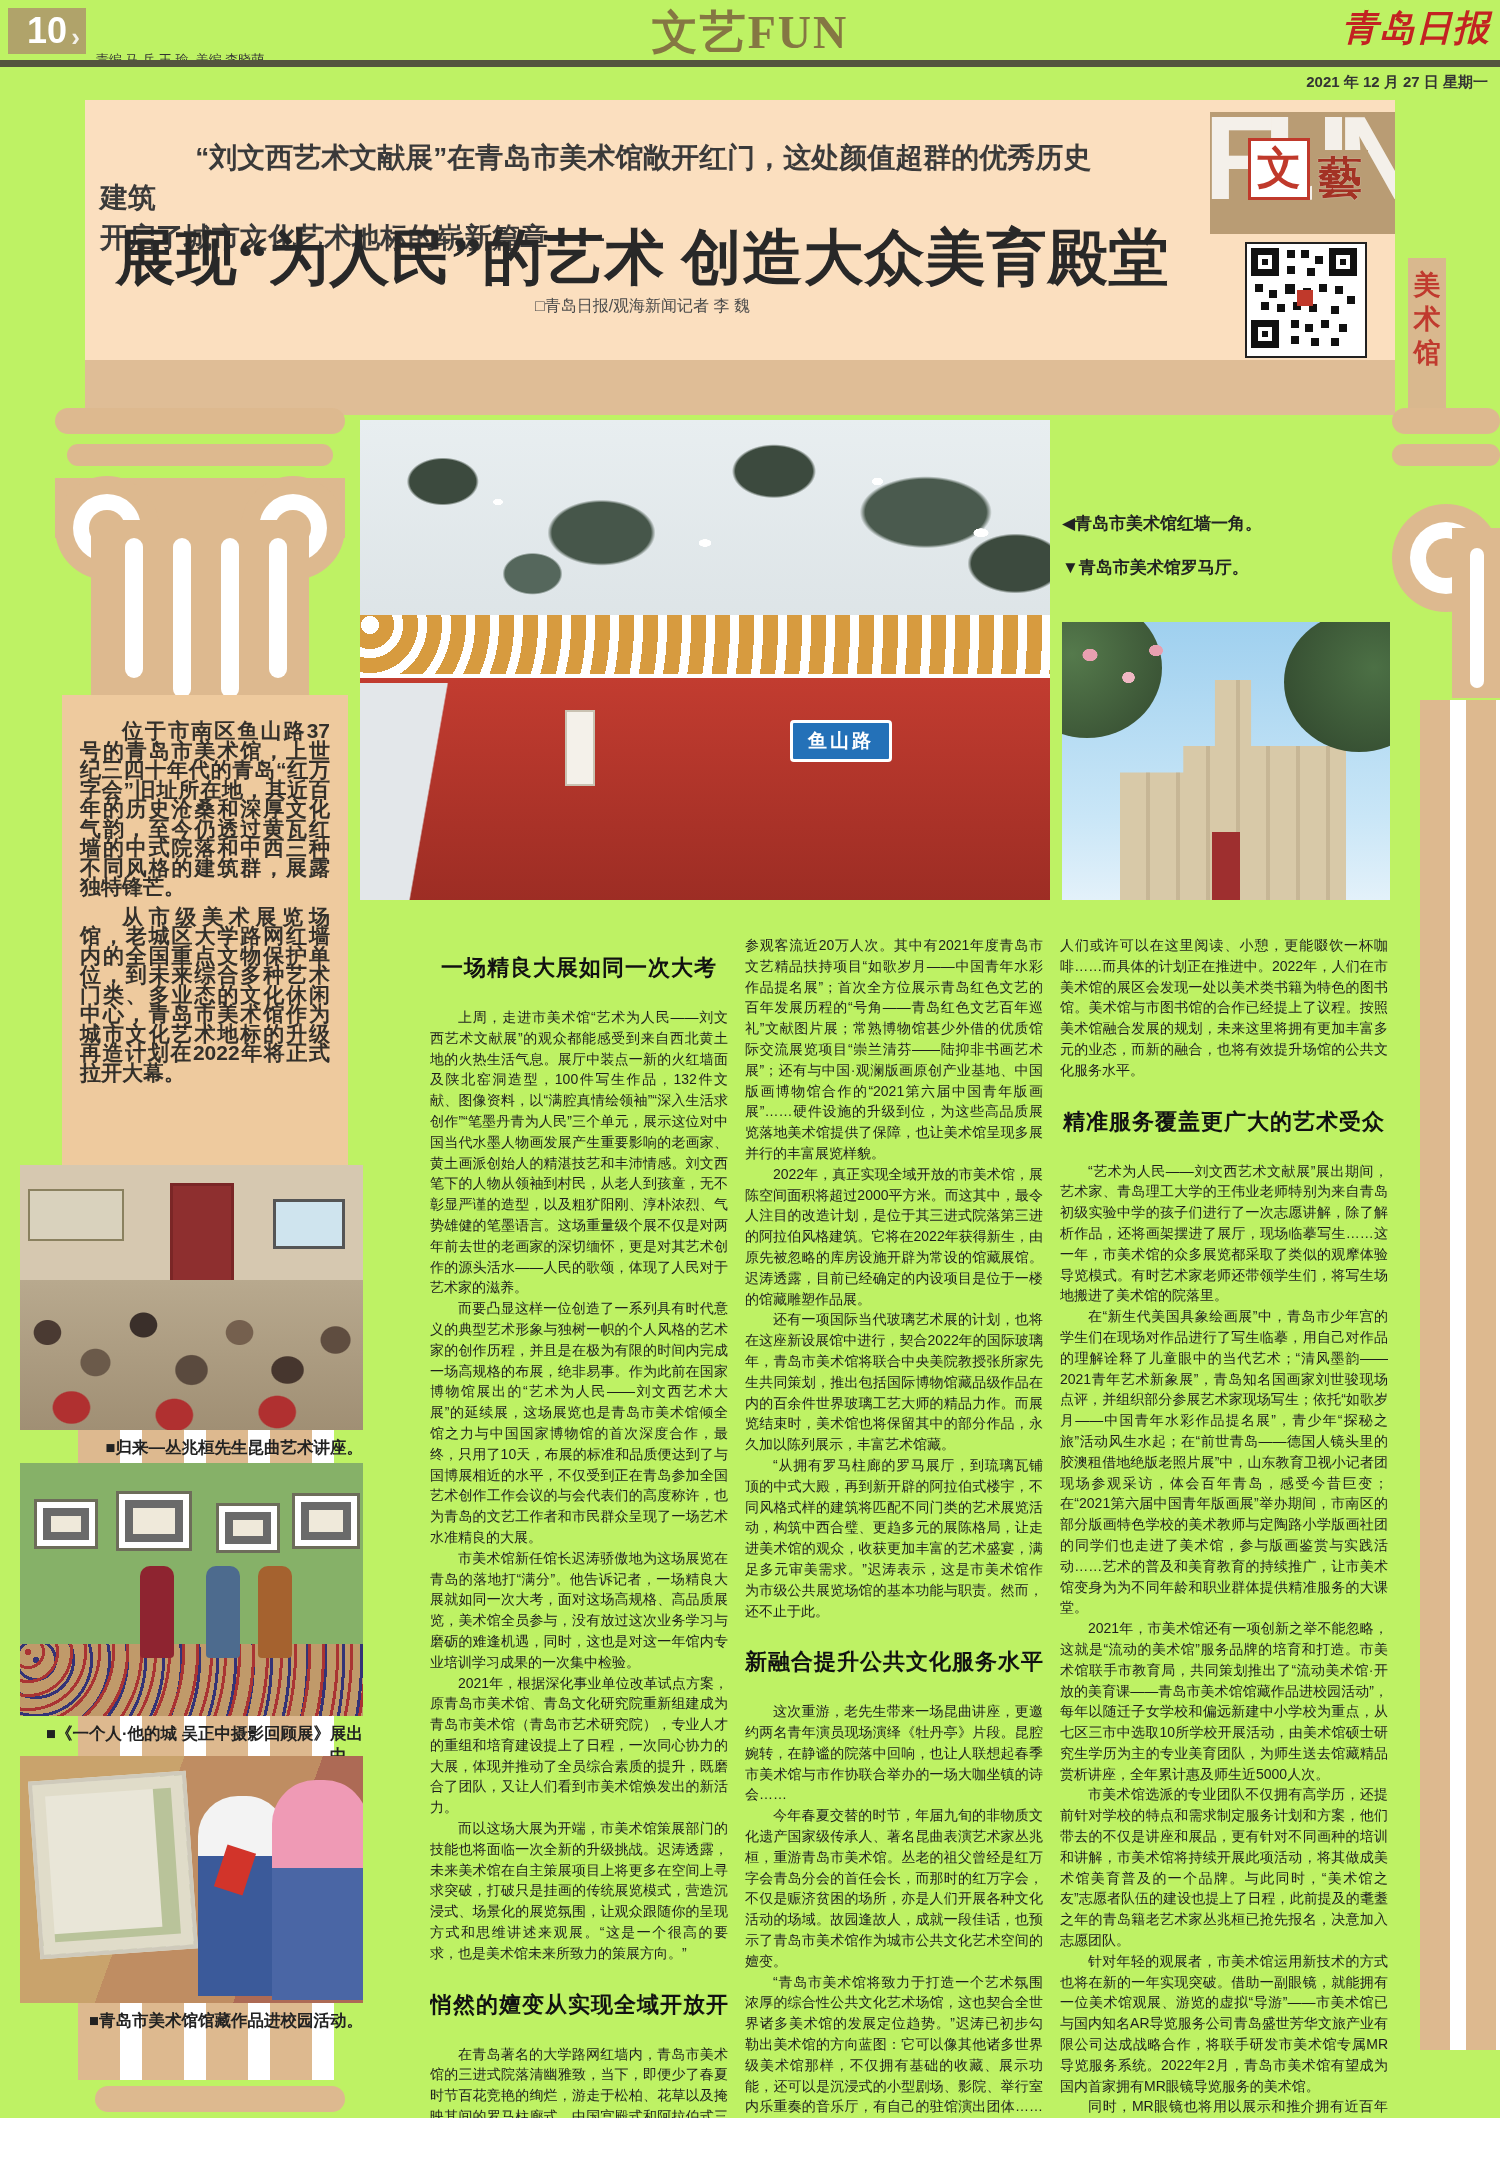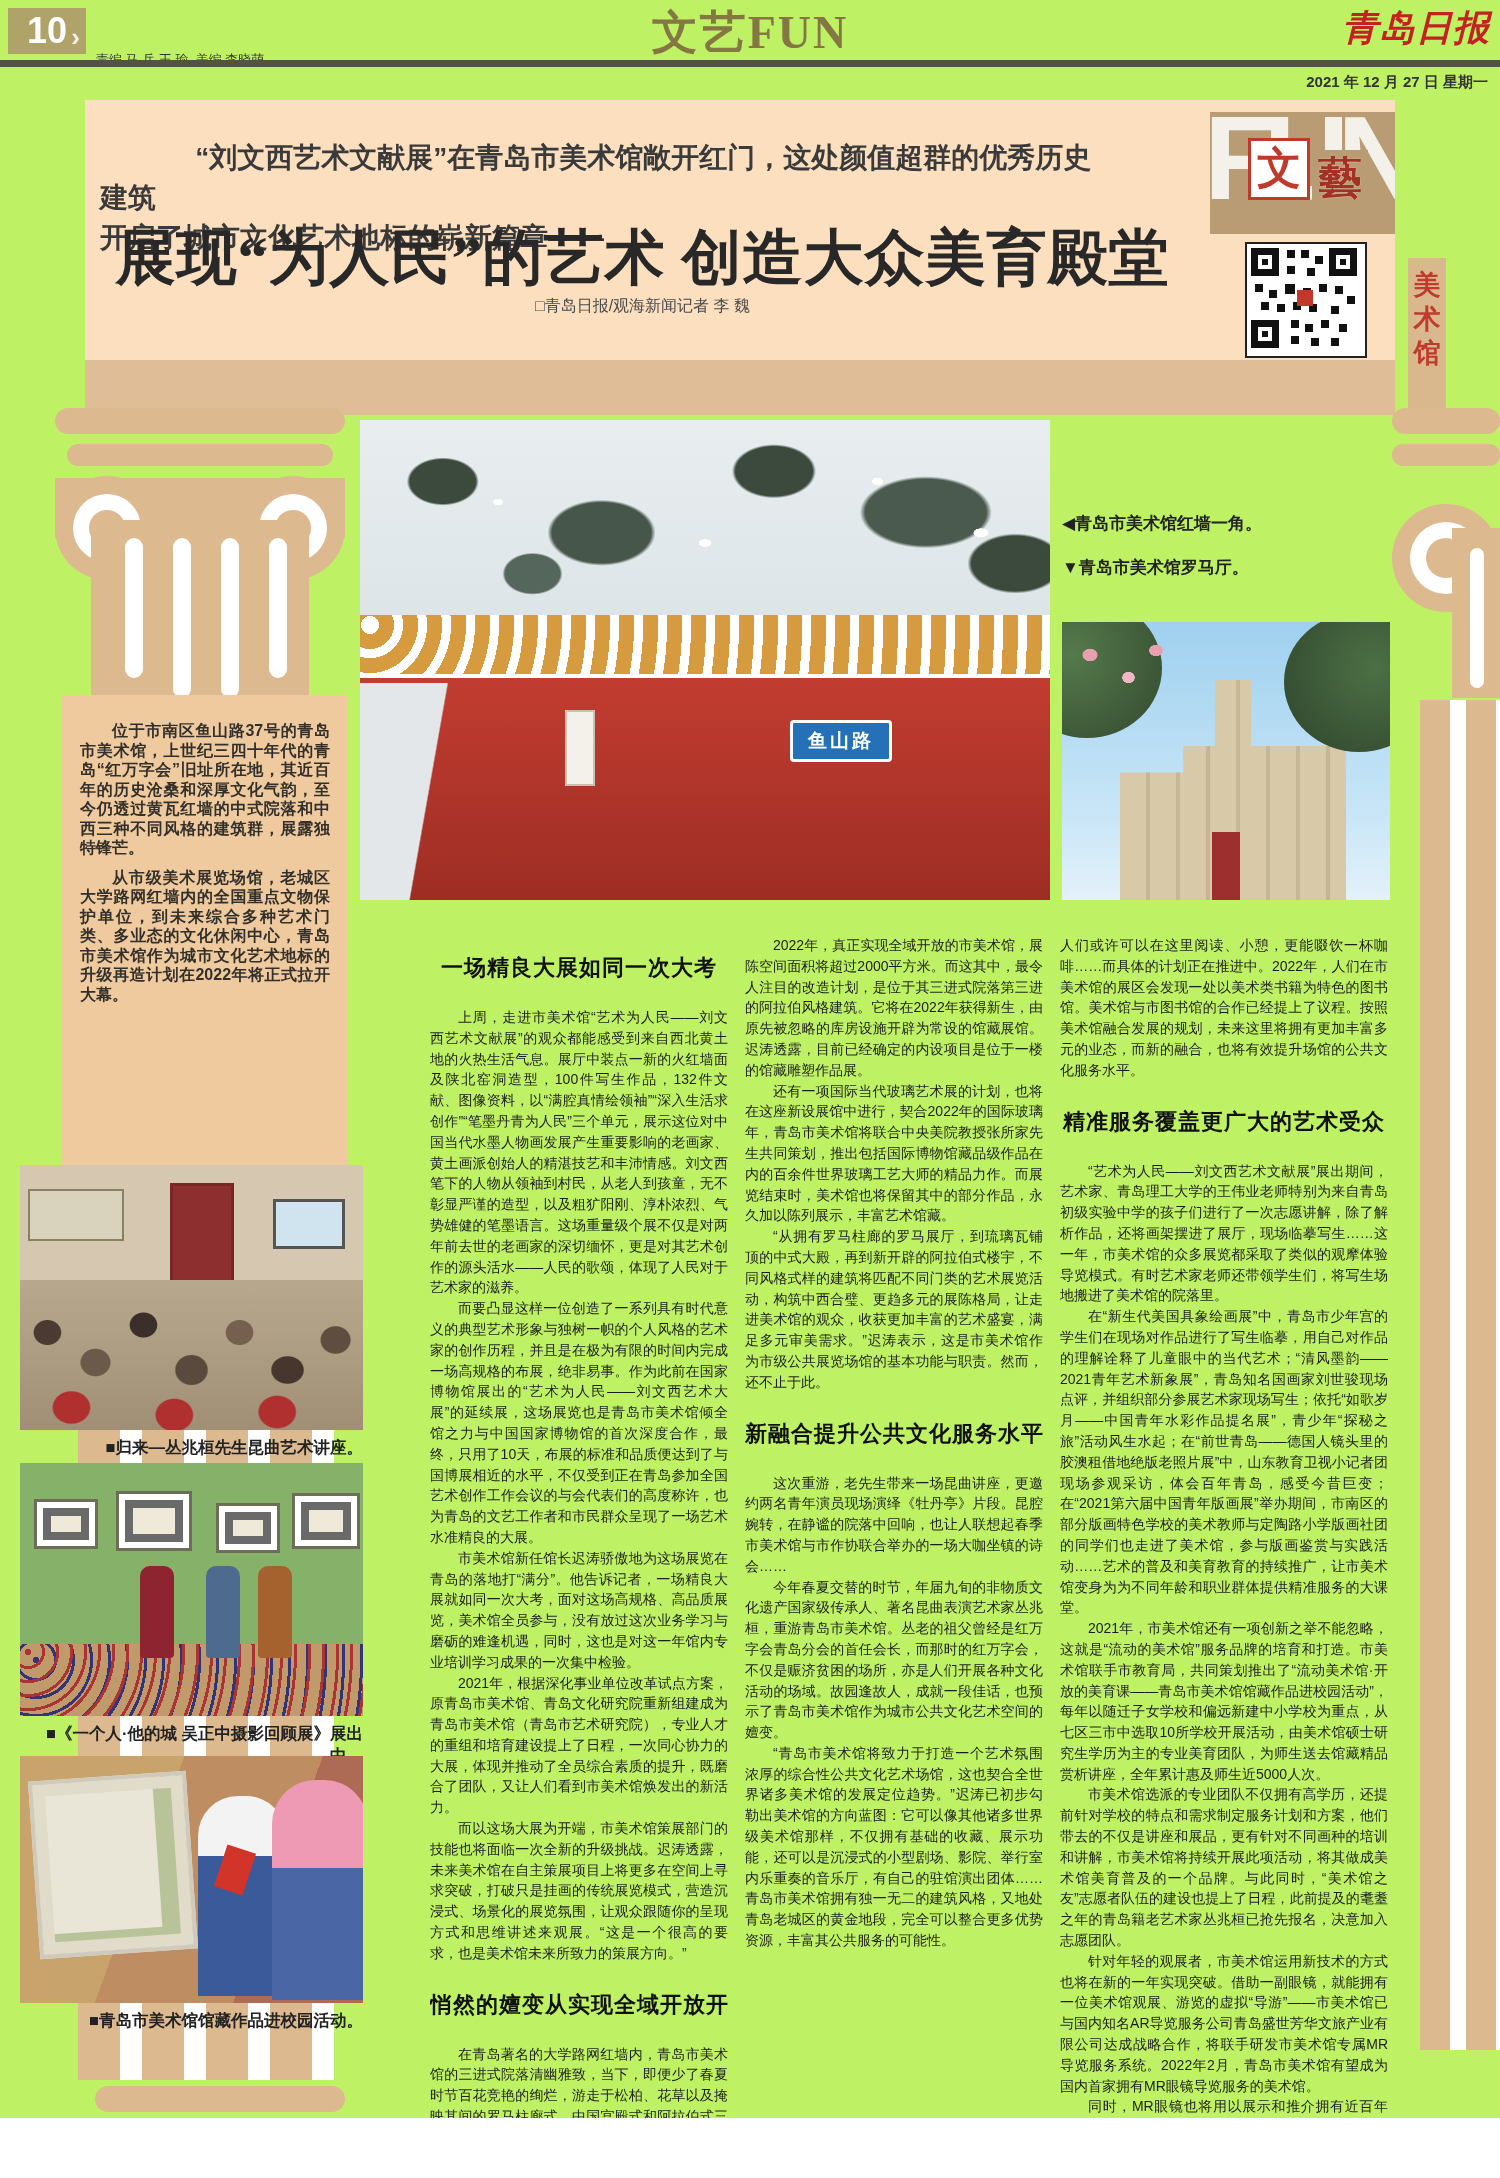--- a/index.html
+++ b/index.html
@@ -40,21 +40,21 @@
   .capL{left:55px;top:408px;}
   .capR{left:1392px;top:408px;width:108px;overflow:hidden;}
   .shaft{position:absolute;left:78px;top:1168px;width:256px;height:912px;
          background:repeating-linear-gradient(90deg,#ddb98f 0 42px,#fff 42px 64px);}
   .shaftR{position:absolute;left:1420px;top:700px;width:80px;height:1350px;
           background:repeating-linear-gradient(90deg,#ddb98f 0 30px,#fff 30px 46px);}
   .baseb{position:absolute;background:#ddb98f;border-radius:14px;}
   
   .intro{position:absolute;left:62px;top:695px;width:286px;height:470px;background:#eeca9e;
          padding:26px 18px 0 18px;box-sizing:border-box;}
-  .intro p{margin:0 0 10px 0;font-size:16px;font-weight:bold;line-height:19.5px;color:#33302b;
+  .intro p{margin:0 0 10px 0;font-size:21px;font-weight:bold;line-height:19.5px;color:#33302b;
            text-align:justify;text-indent:2em;}
   
   .ph{position:absolute;overflow:hidden;}
   .snow{left:360px;top:420px;width:690px;height:480px;background:#dfe6e9;}
   .snow .trees{position:absolute;left:0;top:0;width:100%;height:205px;
       background:
         radial-gradient(60px 40px at 12% 30%,#3c4a3e 0 55%,transparent 60%),
         radial-gradient(90px 55px at 35% 55%,#46564a 0 55%,transparent 60%),
         radial-gradient(70px 45px at 60% 25%,#3c4a3e 0 55%,transparent 60%),
         radial-gradient(110px 60px at 82% 45%,#4a5a4e 0 55%,transparent 60%),
@@ -299,20 +299,21 @@
         <h3 class="col-heading">一场精良大展如同一次大考</h3>
         <p class="col-para">上周，走进市美术馆“艺术为人民——刘文西艺术文献展”的观众都能感受到来自西北黄土地的火热生活气息。展厅中装点一新的火红墙面及陕北窑洞造型，100件写生作品，132件文献、图像资料，以“满腔真情绘领袖”“深入生活求创作”“笔墨丹青为人民”三个单元，展示这位对中国当代水墨人物画发展产生重要影响的老画家、黄土画派创始人的精湛技艺和丰沛情感。刘文西笔下的人物从领袖到村民，从老人到孩童，无不彰显严谨的造型，以及粗犷阳刚、淳朴浓烈、气势雄健的笔墨语言。这场重量级个展不仅是对两年前去世的老画家的深切缅怀，更是对其艺术创作的源头活水——人民的歌颂，体现了人民对于艺术家的滋养。</p>
         <p class="col-para">而要凸显这样一位创造了一系列具有时代意义的典型艺术形象与独树一帜的个人风格的艺术家的创作历程，并且是在极为有限的时间内完成一场高规格的布展，绝非易事。作为此前在国家博物馆展出的“艺术为人民——刘文西艺术大展”的延续展，这场展览也是青岛市美术馆倾全馆之力与中国国家博物馆的首次深度合作，最终，只用了10天，布展的标准和品质便达到了与国博展相近的水平，不仅受到正在青岛参加全国艺术创作工作会议的与会代表们的高度称许，也为青岛的文艺工作者和市民群众呈现了一场艺术水准精良的大展。</p>
         <p class="col-para">市美术馆新任馆长迟涛骄傲地为这场展览在青岛的落地打“满分”。他告诉记者，一场精良大展就如同一次大考，面对这场高规格、高品质展览，美术馆全员参与，没有放过这次业务学习与磨砺的难逢机遇，同时，这也是对这一年馆内专业培训学习成果的一次集中检验。</p>
         <p class="col-para">2021年，根据深化事业单位改革试点方案，原青岛市美术馆、青岛文化研究院重新组建成为青岛市美术馆（青岛市艺术研究院），专业人才的重组和培育建设提上了日程，一次同心协力的大展，体现并推动了全员综合素质的提升，既磨合了团队，又让人们看到市美术馆焕发出的新活力。</p>
         <p class="col-para">而以这场大展为开端，市美术馆策展部门的技能也将面临一次全新的升级挑战。迟涛透露，未来美术馆在自主策展项目上将更多在空间上寻求突破，打破只是挂画的传统展览模式，营造沉浸式、场景化的展览氛围，让观众跟随你的呈现方式和思维讲述来观展。“这是一个很高的要求，也是美术馆未来所致力的策展方向。”</p>
         <h3 class="col-heading">悄然的嬗变从实现全域开放开始</h3>
         <p class="col-para">在青岛著名的大学路网红墙内，青岛市美术馆的三进式院落清幽雅致，当下，即便少了春夏时节百花竞艳的绚烂，游走于松柏、花草以及掩映其间的罗马柱廊式、中国宫殿式和阿拉伯式三座风格迥异的建筑之间，还是倍感赏心悦目。</p>
       </div>
     <div class="col">
+        <p class="col-para noindent">参观客流近20万人次。其中有2021年度青岛市文艺精品扶持项目“如歌岁月——中国青年水彩作品提名展”；首次全方位展示青岛红色文艺的百年发展历程的“号角——青岛红色文艺百年巡礼”文献图片展；常熟博物馆甚少外借的优质馆际交流展览项目“崇兰清芬——陆抑非书画艺术展”；还有与中国·观澜版画原创产业基地、中国版画博物馆合作的“2021第六届中国青年版画展”……硬件设施的升级到位，为这些高品质展览落地美术馆提供了保障，也让美术馆呈现多展并行的丰富展览样貌。</p>
         <p class="col-para">2022年，真正实现全域开放的市美术馆，展陈空间面积将超过2000平方米。而这其中，最令人注目的改造计划，是位于其三进式院落第三进的阿拉伯风格建筑。它将在2022年获得新生，由原先被忽略的库房设施开辟为常设的馆藏展馆。迟涛透露，目前已经确定的内设项目是位于一楼的馆藏雕塑作品展。</p>
         <p class="col-para">还有一项国际当代玻璃艺术展的计划，也将在这座新设展馆中进行，契合2022年的国际玻璃年，青岛市美术馆将联合中央美院教授张所家先生共同策划，推出包括国际博物馆藏品级作品在内的百余件世界玻璃工艺大师的精品力作。而展览结束时，美术馆也将保留其中的部分作品，永久加以陈列展示，丰富艺术馆藏。</p>
         <p class="col-para">“从拥有罗马柱廊的罗马展厅，到琉璃瓦铺顶的中式大殿，再到新开辟的阿拉伯式楼宇，不同风格式样的建筑将匹配不同门类的艺术展览活动，构筑中西合璧、更趋多元的展陈格局，让走进美术馆的观众，收获更加丰富的艺术盛宴，满足多元审美需求。”迟涛表示，这是市美术馆作为市级公共展览场馆的基本功能与职责。然而，还不止于此。</p>
         <h3 class="col-heading">新融合提升公共文化服务水平</h3>
         <p class="col-para">这次重游，老先生带来一场昆曲讲座，更邀约两名青年演员现场演绎《牡丹亭》片段。昆腔婉转，在静谧的院落中回响，也让人联想起春季市美术馆与市作协联合举办的一场大咖坐镇的诗会……</p>
         <p class="col-para">今年春夏交替的时节，年届九旬的非物质文化遗产国家级传承人、著名昆曲表演艺术家丛兆桓，重游青岛市美术馆。丛老的祖父曾经是红万字会青岛分会的首任会长，而那时的红万字会，不仅是赈济贫困的场所，亦是人们开展各种文化活动的场域。故园逢故人，成就一段佳话，也预示了青岛市美术馆作为城市公共文化艺术空间的嬗变。</p>
         <p class="col-para">“青岛市美术馆将致力于打造一个艺术氛围浓厚的综合性公共文化艺术场馆，这也契合全世界诸多美术馆的发展定位趋势。”迟涛已初步勾勒出美术馆的方向蓝图：它可以像其他诸多世界级美术馆那样，不仅拥有基础的收藏、展示功能，还可以是沉浸式的小型剧场、影院、举行室内乐重奏的音乐厅，有自己的驻馆演出团体……青岛市美术馆拥有独一无二的建筑风格，又地处青岛老城区的黄金地段，完全可以整合更多优势资源，丰富其公共服务的可能性。</p>
       </div>
     <div class="col wide">
         <p class="col-para noindent">人们或许可以在这里阅读、小憩，更能啜饮一杯咖啡……而具体的计划正在推进中。2022年，人们在市美术馆的展区会发现一处以美术类书籍为特色的图书馆。美术馆与市图书馆的合作已经提上了议程。按照美术馆融合发展的规划，未来这里将拥有更加丰富多元的业态，而新的融合，也将有效提升场馆的公共文化服务水平。</p>

